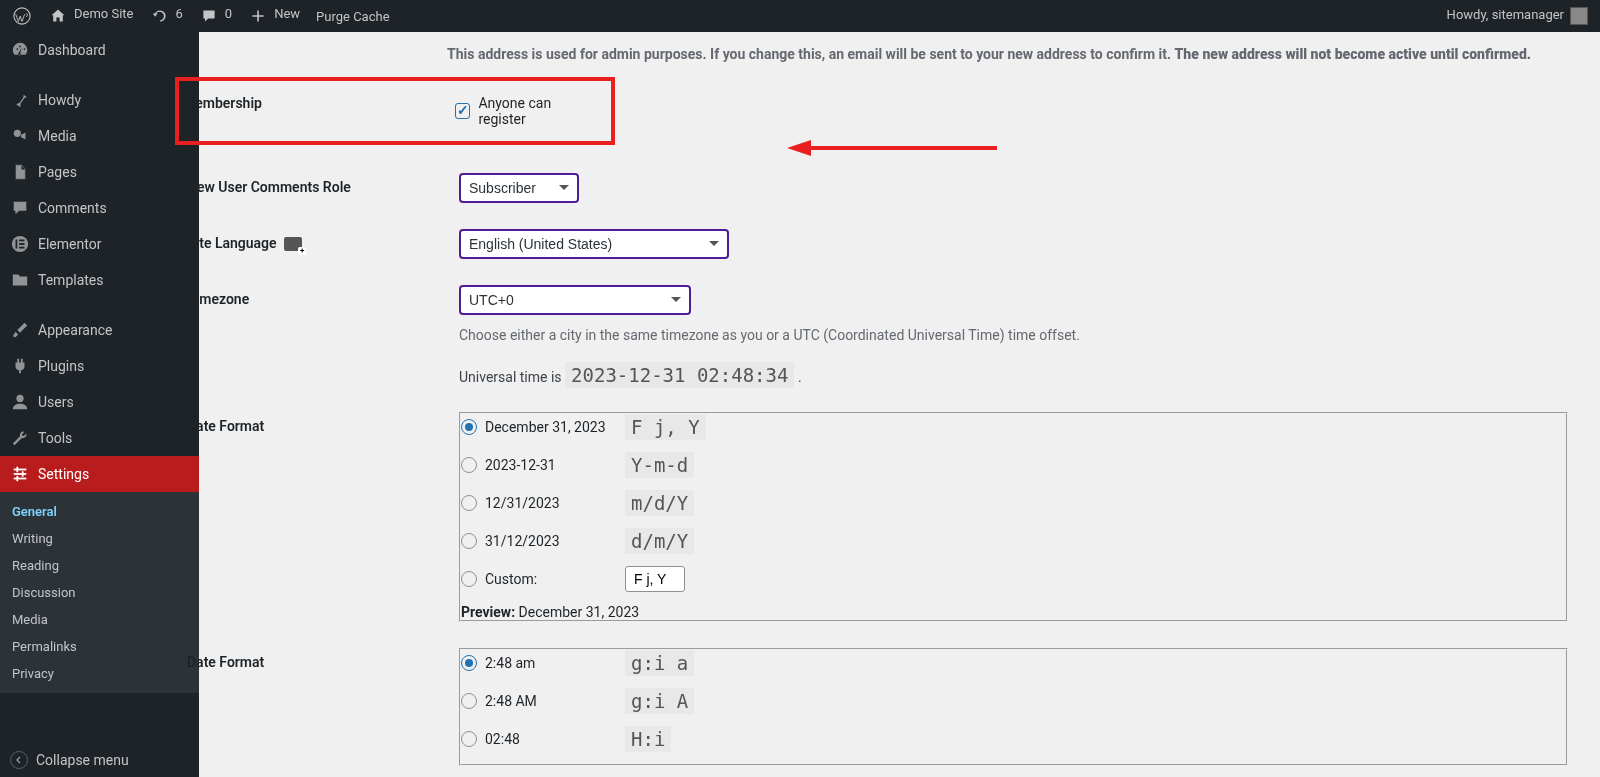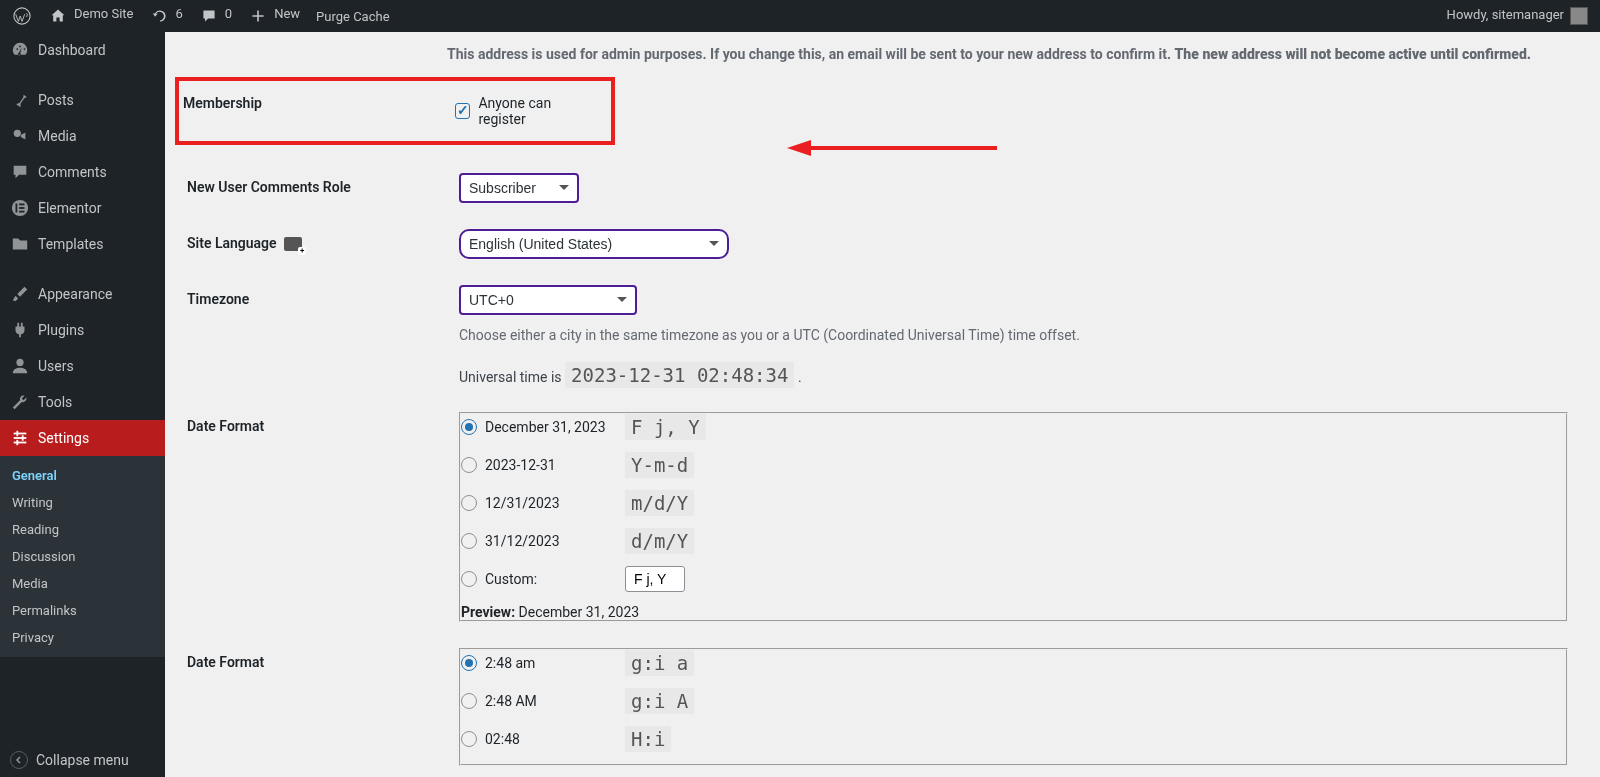--- a/index.html
+++ b/index.html
@@ -7,21 +7,21 @@
 
 
 .adminbar { position: fixed; top: 0; left: 0; right: 0; height: 32px; background: #1d2327; color: #c3c4c7; display: flex; align-items: center; padding: 0 12px; font-size: 13px; z-index: 100; }
 .adminbar-left { display: flex; align-items: center; gap: 16px; }
 .adminbar-right { margin-left: auto; display: flex; align-items: center; gap: 8px; }
 .ab-item { display: flex; gap: 6px; color: #c3c4c7; cursor: pointer; }
 .ab-icon { width: 20px; height: 20px; display: inline-flex; align-items: center; justify-content: center; }
 .ab-avatar { width: 18px; height: 18px; background: #888; border: 1px solid #555; }
 
 
-.sidebar { position: fixed; left: 0; top: 32px; bottom: 0; width: 165px; background: #1d2327; color: #c3c4c7; font-size: 14px; }
+.sidebar { position: fixed; left: 0; top: 32px; bottom: 0; width: 199px; background: #1d2327; color: #c3c4c7; font-size: 14px; }
 .menu-item { display: flex; align-items: center; padding: 8px 10px; cursor: pointer; position: relative; }
 .menu-item.current { background: #b91c1c; color: #fff; }
 .menu-item.current::after { content: ""; position: absolute; right: -8px; top: 50%; transform: translateY(-50%); border: 8px solid transparent; border-right-color: #f0f0f1; }
 .menu-icon { width: 20px; height: 20px; margin-right: 8px; display: inline-flex; align-items: center; justify-content: center; opacity: 0.7; }
 .menu-item.current .menu-icon { opacity: 1; }
 .submenu { background: #2c3338; padding: 6px 0; }
 .submenu-item { padding: 6px 12px; cursor: pointer; color: #c3c4c7; font-size: 13px; }
 .submenu-item.current { color: #7dd3fc; font-weight: 600; }
 .collapse { position: absolute; bottom: 0; left: 0; right: 0; display: flex; align-items: center; padding: 8px 10px; cursor: pointer; }
 .collapse .menu-icon { border: 1px solid #777; border-radius: 50%; width: 18px; height: 18px; }
@@ -118,30 +118,38 @@
       </span>
       <span>Dashboard</span>
     </div>
   <div style="height:14px"></div>
   <div class="menu-item">
       <span class="menu-icon">
         <svg width="18" height="18" viewBox="0 0 20 20" fill="currentColor">
           <path d="M12 2l6 6-3 1-5 5-1 4-4-4 4-1 5-5 1-3-3-3z" transform="rotate(-10 10 10)"></path>
         </svg>
       </span>
-      <span>Posts</span>
+      <span>Howdy</span>
     </div>
   <div class="menu-item">
       <span class="menu-icon">
         <svg width="18" height="18" viewBox="0 0 20 20" fill="currentColor">
           <circle cx="7" cy="7" r="4"></circle>
           <path d="M11 9l5-3v8l-5-3z"></path>
         </svg>
       </span>
       <span>Media</span>
+    </div>
+  <div class="menu-item">
+      <span class="menu-icon">
+        <svg width="18" height="18" viewBox="0 0 20 20" fill="currentColor">
+          <path d="M5 2h7l4 4v12H5zM12 3v4h4" fill="currentColor" stroke="#1d2327" stroke-width="0.5"></path>
+        </svg>
+      </span>
+      <span>Pages</span>
     </div>
   <div class="menu-item">
       <span class="menu-icon">
         <svg width="18" height="18" viewBox="0 0 20 20" fill="currentColor">
           <path d="M3 3h14v10H9l-4 4v-4H3z"></path>
         </svg>
       </span>
       <span>Comments</span>
     </div>
   <div class="menu-item">
@@ -255,26 +263,26 @@
     </svg>
 
   <table class="form-table">
     <tbody>
         <tr>
       <th>New User Comments Role</th>
       <td><span class="select-wrap"><select style="width:120px;"><option>Subscriber</option></select></span></td>
     </tr>
     <tr>
       <th><span>Site Language</span> <span class="lang-icon"></span></th>
-      <td><span class="select-wrap"><select style="width:270px;border-radius:10px;"><option>English (United States)</option></select></span></td>
+      <td><span class="select-wrap"><select style="width:270px;"><option>English (United States)</option></select></span></td>
     </tr>
     <tr>
       <th>Timezone</th>
       <td>
-        <span class="select-wrap"><select style="width:178px;"><option>UTC+0</option></select></span>
+        <span class="select-wrap"><select style="width:232px;"><option>UTC+0</option></select></span>
         <p class="description" style="margin-top:10px;">Choose either a city in the same timezone as you or a UTC (Coordinated Universal Time) time offset.</p>
         <p style="margin-top:18px;font-size:14px;color:#3c434a;"><span>Universal time is </span><code>2023-12-31 02:48:34</code> .</p>
       </td>
     </tr>
     <tr>
       <th>Date Format</th>
       <td>
         <fieldset>
           <label>
                 <input type="radio" name="df" checked="" style="">

